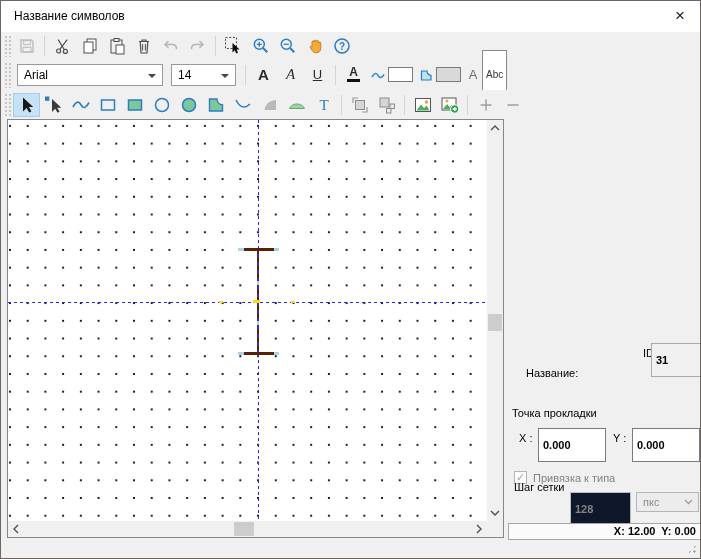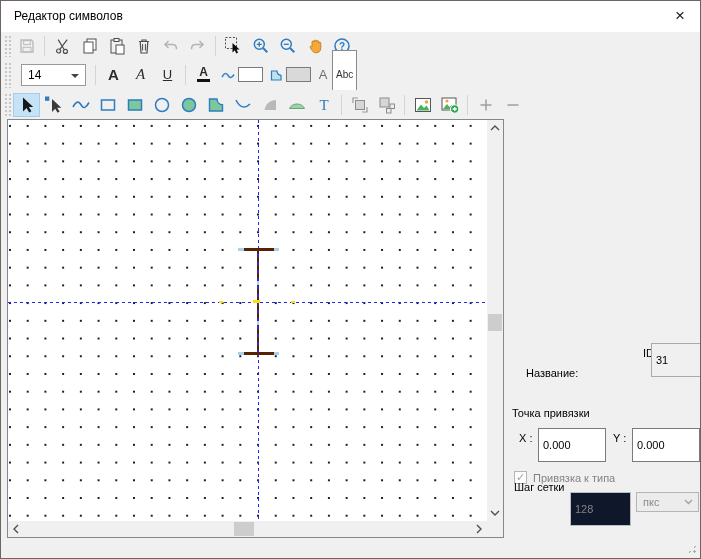--- a/index.html
+++ b/index.html
@@ -70,21 +70,21 @@
   .hscroll { position:absolute; left:0; bottom:0; height:16px; width:479px; background:#f0f0f0; }
   .sbtn { position:absolute; width:16px; height:16px; display:flex; align-items:center; justify-content:center; }
   .thumb { position:absolute; background:#cdcdcd; }
   .corner { position:absolute; right:0; bottom:0; width:16px; height:16px; background:#f0f0f0; }
 
   
   .panel { position:absolute; left:503px; top:118px; width:197px; bottom:1px; background:#f0f0f0; }
   .panel .lab { position:absolute; font-size:11px; color:#000; white-space:nowrap; }
   .panel .lab.dis { color:#838383; }
   .pinput { position:absolute; border:1px solid #7a7a7a; background:#fff; font-size:11px;
-            font-family:"Liberation Sans", sans-serif; padding:16px 4px; color:#000; }
+            font-family:"Liberation Sans", sans-serif; padding:16px 4px; color:#000;font-weight:bold; }
   .pinput.focus { border:1px solid #3a9bdc; }
   .pinput.dis { background:#f0f0f0; border-color:#a9a9a9; }
   .pinput.dis2 { background:#0f172a; border-color:#b9bfc4; color:#838383; }
   .cb { position:absolute; width:13px; height:13px; border:1px solid #b5b5b5; background:#fdfdfd;
         display:flex; align-items:center; justify-content:center; font-size:11px; color:#9aa3a3; }
   .dd { position:absolute; background:#ececec; border:1px solid #b5b5b5; font-size:11px;
         color:#8a8a8a; display:flex; align-items:center; padding-left:6px; }
   .dd svg { position:absolute; right:5px; top:6px; }
   .statusbox { position:absolute; border:1px solid #a6a6a6; background:#fbfbfb;
                font-size:11px; font-weight:bold; color:#000; text-align:right;
@@ -93,21 +93,21 @@
                  background-image:radial-gradient(circle, #a9a9a9 1px, transparent 1.3px);
                  background-size:5px 5px;
                  clip-path:polygon(100% 0, 100% 100%, 0 100%); }
 </style>
 </head>
 <body>
 
 <div class="window">
 
   <div class="titlebar">
-    <span class="title">Редактор символов</span>
+    <span class="title">Название символов</span>
     <span class="close-btn">×</span>
   </div>
 
   <div class="tbrow tb1">
     <div class="grip"></div>
     <span class="tbtn">
         <svg width="18" height="18" viewBox="0 0 18 18">
           <path d="M3 3 h10.5 L15 4.8 V15 H3 Z" fill="none" stroke="#bcbcbc" stroke-width="1.4"></path>
           <rect x="5.7" y="3.6" width="6.6" height="4" fill="none" stroke="#bcbcbc"></rect>
           <rect x="5" y="10.3" width="8" height="4.7" fill="none" stroke="#bcbcbc"></rect>
@@ -182,20 +182,24 @@
     <span class="tbtn">
         <svg width="18" height="18" viewBox="0 0 18 18">
           <circle cx="9" cy="9" r="7" fill="none" stroke="#2e7cc1" stroke-width="1.5"></circle>
           <text x="9" y="12.7" text-anchor="middle" font-size="10" font-weight="bold" fill="#2e7cc1">?</text>
         </svg>
       </span>
   </div>
 
   <div class="tbrow tb2">
     <div class="grip"></div>
+    <div class="combo" style="width:146px; margin-left:4px;">
+      <span>Arial</span>
+      <span class="arr"></span>
+    </div>
     <div class="combo" style="width:65px; margin-left:8px;">
       <span>14</span>
       <span class="arr"></span>
     </div>
     <div class="sep" style="margin-left:9px;"></div>
     <span class="tbtn">
         <span class="glyph-b">A</span>
       </span>
     <span class="tbtn">
         <span class="glyph-i">A</span>
@@ -369,33 +373,34 @@
           </svg>
         </span>
     </div>
     <div class="corner"></div>
   </div>
 
   <div class="panel">
     <span class="lab" style="left:127px; top:228px;margin-left:12px;">ID</span>
     <input class="pinput dis" style="left: 147px; top: 224px; width: 51px; height: 18px;" readonly="" value="31">
     <span class="lab" style="left:8px; top:248px;padding-left:14px;">Название:</span>
-    <span class="lab" style="left:8px; top:288px;">Точка привязки</span>
+    <span class="lab" style="left:8px; top:288px;">Точка прокладки</span>
     <span class="lab" style="left:15px; top:313px;">X :</span>
     <input class="pinput" style="left: 34px; top: 309px; width: 68px; height: 19px;" value="0.000">
     <span class="lab" style="left:109px; top:313px;">Y :</span>
     <input class="pinput" style="left: 128px; top: 309px; width: 68px; height: 19px;" value="0.000">
     <span class="cb" style="left:10px; top:352px;">
         <span>✓</span>
       </span>
     <span class="lab dis" style="left:29px; top:353px;">Привязка к типа</span>
     <span class="lab" style="left:10px; top:362px;">Шаг сетки</span>
     <input class="pinput dis2" style="left: 66px; top: 373px; width: 61px; height: 20px;" readonly="" value="128">
     <div class="dd" style="left:132px; top:373px; width:63px; height:20px;text-align:right;">
       <span>пкс</span>
       <svg width="9" height="6" viewBox="0 0 9 6">
           <path d="M1 1 L4.5 4.5 L8 1" fill="none" stroke="#9f9f9f" stroke-width="1.3"></path>
         </svg>
     </div>
+    <div class="statusbox" style="left:4px; top:404px; width:193px; height:17px;"><span>X: 12.00  Y: 0.00</span></div>
   </div>
 
   <div class="grip-corner"></div>
 </div>
 
 </body></html>

